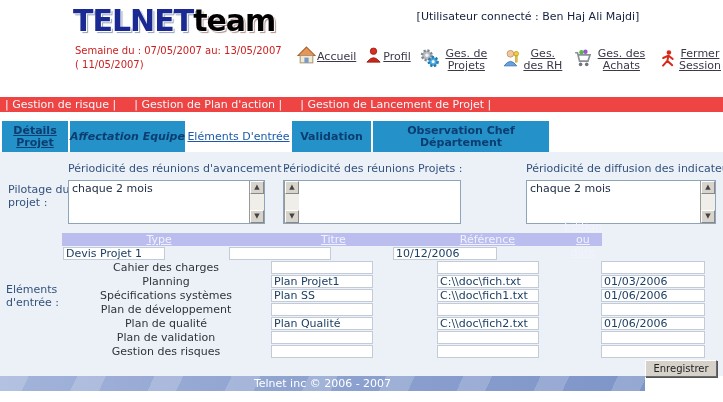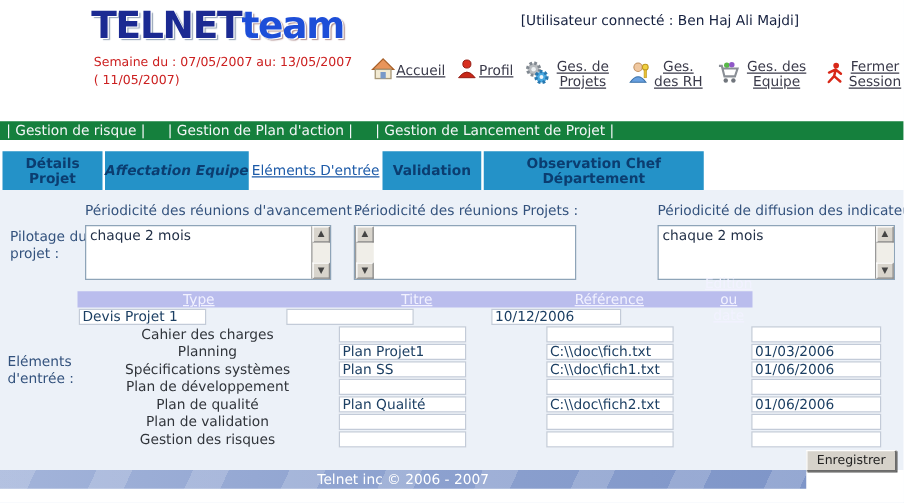--- a/index.html
+++ b/index.html
@@ -2,39 +2,39 @@
 <html><head>
 <meta charset="utf-8">
 <style>
   * { margin:0; padding:0; box-sizing:border-box; }
   body { font-family:"DejaVu Sans", "Liberation Sans", sans-serif; background:#fff; }
   .screen { position:relative; width:723px; height:402px; background:#fff; overflow:hidden; }
 
   
   .logo { position:absolute; left:73px; top:3px; font-size:30px; font-weight:bold; letter-spacing:-1px; white-space:nowrap; }
   .logo .p1 { color:#1b2a92; text-shadow:1px 1px 0 #fff, 2px 2px 1px #90a0b4; }
-  .logo .p2 { color:#1d4ed8; text-shadow:1px 1px 0 #fff, 2px 2px 1px #b09090; }
+  .logo .p2 { color:#000000; text-shadow:1px 1px 0 #fff, 2px 2px 1px #b09090; }
   .user-info { position:absolute; left:388px; top:10px; width:280px; text-align:center; font-size:11px; color:#15203f; }
   .week { position:absolute; left:75px; top:44px; font-size:10px; color:#cc2020; line-height:14px; }
   .nav { position:absolute; left:296px; top:44px; display:flex; gap:8px; align-items:flex-start; }
   .nav-item { display:flex; flex-direction:row; align-items:center; cursor:pointer; }
   .nav-item .ic { height:22px; display:flex; align-items:center; }
   .nav-item .lbl { margin-top:4px; font-size:11px; color:#3a3a4a; text-decoration:underline; text-align:center; line-height:12px; }
   .nav-item.fermer .lbl { width:46px; }
 
   
-  .menubar { position:absolute; left:0; top:97px; width:723px; height:15px; background:#15803d; display:flex; gap:18px; padding-left:5px; align-items:center; }
+  .menubar { position:absolute; left:0; top:97px; width:723px; height:15px; background:#ef4444; display:flex; gap:18px; padding-left:5px; align-items:center; }
   .menubar .mitem { font-size:11px; color:#f4f6f8; white-space:nowrap; cursor:pointer; }
 
   
   .tabbar { position:absolute; left:0; top:121px; width:723px; height:31px; display:flex; gap:2px; padding-left:2px; }
   .tab { background:#2492c8; color:#0b3d70; font-weight:bold; font-size:11px; display:flex; align-items:center; justify-content:center; text-align:center; line-height:12px; cursor:pointer; }
   .tab.active { background:#fff; font-weight:normal; }
   .tab.active span { color:#1c5aa8; text-decoration:underline; }
-  .tab:nth-child(1){ width:80px; } .tab:nth-child(2){ width:115px;font-style:italic; } .tab:nth-child(3){ width:103px; }
+  .tab:nth-child(1){ width:66px;text-decoration:underline; } .tab:nth-child(2){ width:115px;font-style:italic; } .tab:nth-child(3){ width:103px; }
   .tab:nth-child(4){ width:79px; } .tab:nth-child(5){ width:176px; } .tab:nth-child(6){ flex:1; }
 
   
   .content { position:absolute; left:0; top:152px; width:723px; height:224px; background:#ecf1f8; }
   .sec-label { position:absolute; font-size:11px; color:#33527d; line-height:13px; }
   .lbl-pilotage { left:8px; top:31px; width:64px; }
   .lbl-elements { left:6px; top:131px; width:60px; }
   .fld-label { position:absolute; top:10px; font-size:11px; color:#33527d; white-space:nowrap; }
   .fl1 { left:68px; } .fl2 { left:283px; } .fl3 { left:526px; }
   .ta { position:absolute; top:28px; height:44px; background:#fff; border:1px solid #8ea4b8; display:flex; }
@@ -124,21 +124,21 @@
     <div class="nav-item">
       <span class="ic">
         <svg width="21" height="21" viewBox="0 0 20 20">
             <circle cx="9" cy="4" r="2.1" fill="#58b848"></circle>
             <circle cx="12.8" cy="3.6" r="2.1" fill="#9058c8"></circle>
             <path d="M3 4.5 h2.2 l2 8 h8 l2 -6 h-11.5" fill="none" stroke="#8a8f96" stroke-width="1.6"></path>
             <circle cx="8.2" cy="15.6" r="1.7" fill="#70757c"></circle>
             <circle cx="14" cy="15.6" r="1.7" fill="#70757c"></circle>
           </svg>
       </span>
-      <span class="lbl">Ges. des Equipe</span>
+      <span class="lbl">Ges. des Achats</span>
     </div>
     <div class="nav-item fermer">
       <span class="ic">
         <svg width="19" height="21" viewBox="0 0 20 20">
             <circle cx="11.5" cy="3.6" r="2.4" fill="#d82818"></circle>
             <path d="M5.5 9.5 l5.5 -2.5 l4.5 3.5 M11 7.5 l-1.2 5 l-4.5 5 M9.8 12.5 l5.2 4.5" stroke="#d82818" stroke-width="2.1" fill="none" stroke-linecap="round"></path>
           </svg>
       </span>
       <span class="lbl">Fermer Session</span>
     </div>

